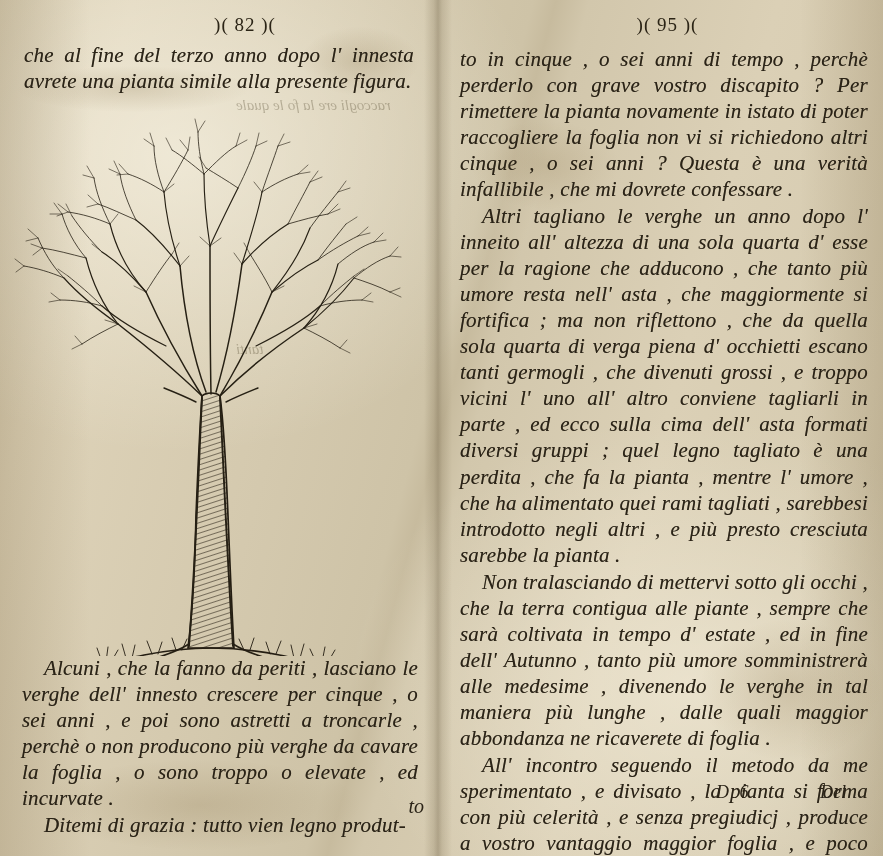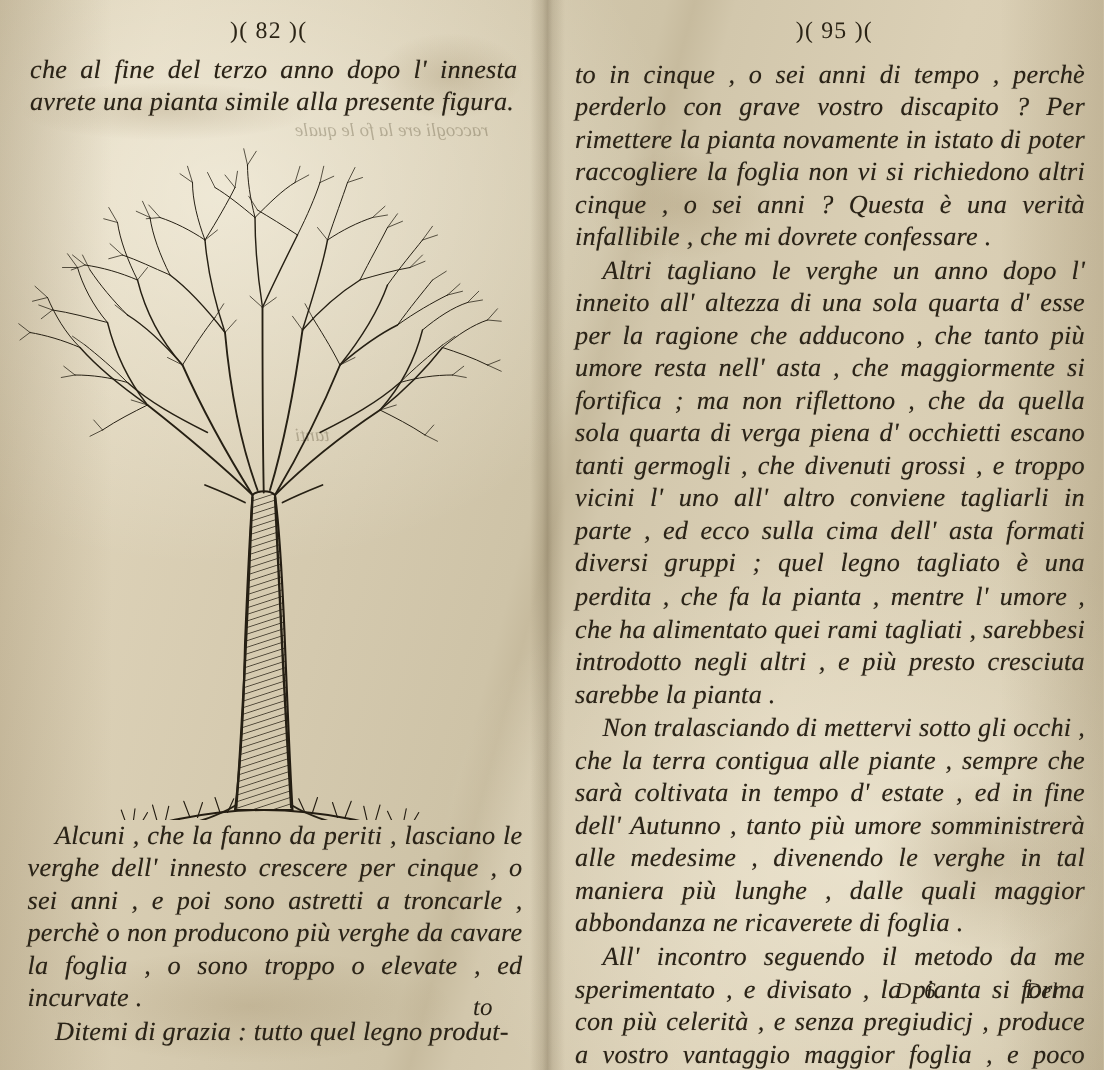--- a/index.html
+++ b/index.html
@@ -45,21 +45,21 @@
     position: absolute;
     border-radius: 50%;
     pointer-events: none;
   }
 
   .page {
     position: absolute;
     top: 0;
     height: 856px;
   }
-  #page-left  { left: 0;    width: 430px; }
+  #page-left  { left: 0;    width: 430px; padding-left: 30px; }
   #page-right { left: 452px; width: 431px; }
 
   .folio {
     text-align: center;
     font-size: 19px;
     letter-spacing: 1px;
     color: #2b2416;
     margin-top: 14px;
     font-family: "Liberation Serif", serif;
   }
@@ -396,21 +396,21 @@
               <path d="M306 610 l -5 -11"></path>
                 <path d="M312 610 l 5 -12"></path>
             </g>
           </g>
         </g>
       </svg>
     </div>
 
     <div class="bodytext" id="left-bottom-text">
       <p class="indent">Alcuni , che la fanno da periti , lasciano le verghe dell' innesto crescere per cinque , o sei anni , e poi sono astretti a troncarle , perchè o non producono più verghe da cavare la foglia , o sono troppo o elevate , ed incurvate .</p>
-      <p class="indent">Ditemi di grazia : tutto quel legno produt-</p>
+      <p class="indent">Ditemi di grazia : tutto vien legno produt-</p>
     </div>
 
     <div id="left-catchword">to</div>
   </div>
 
   <div class="page" id="page-right">
 
     <div class="folio">)( 95 )(</div>
 
     <div class="bodytext" id="right-text">

